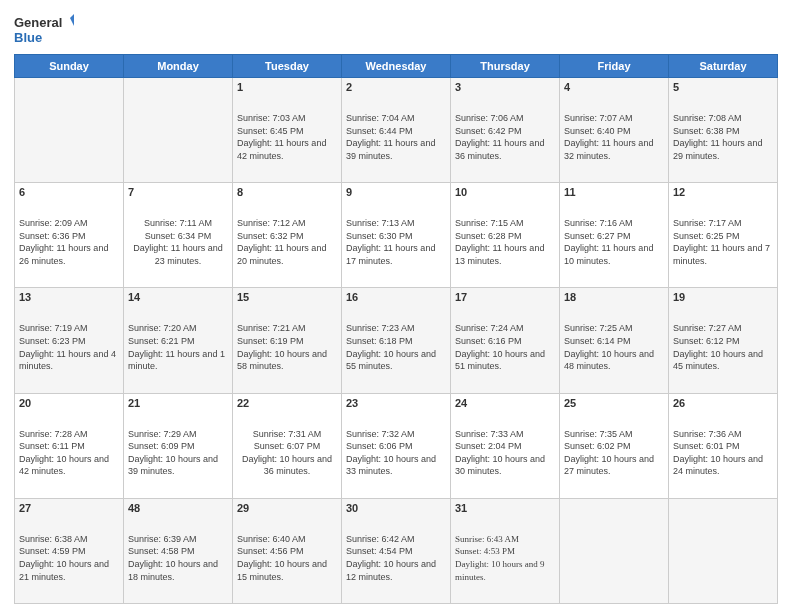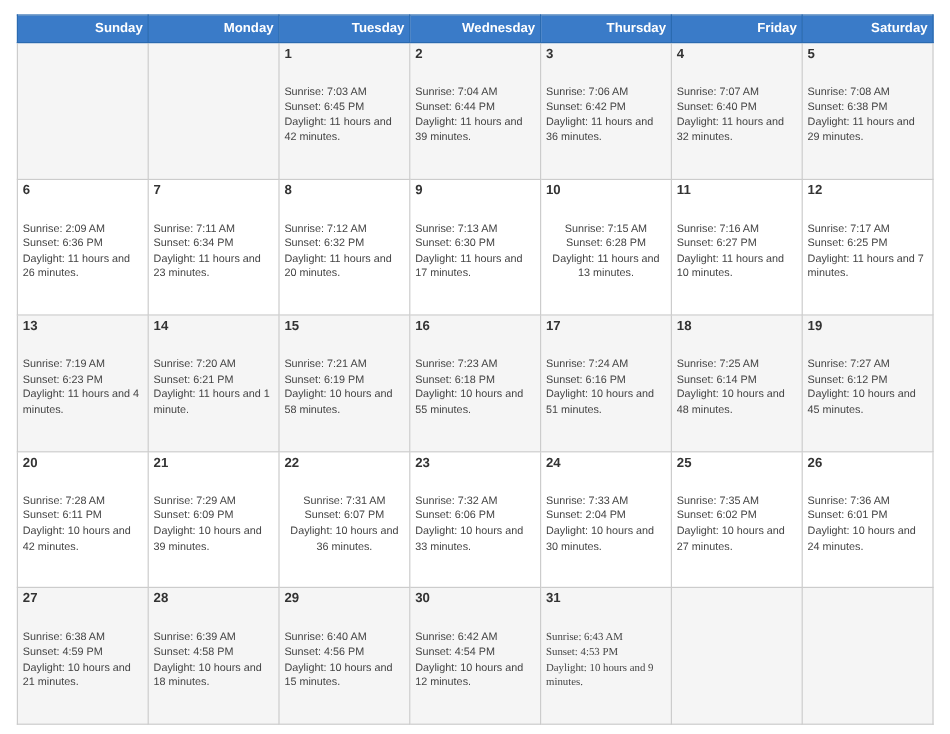--- a/index.html
+++ b/index.html
@@ -46,21 +46,21 @@
       border-collapse: collapse;
       width: 100%;
       table-layout: fixed;
     }
     .calendar th {
       background-color: #3a7bc8;
       color: #fff;
       font-size: 11px;
       font-weight: bold;
       padding: 5px 4px;
-      text-align: right;
+      text-align: center;
       border: 1px solid #2a6ab0;
     }
     .calendar td {
       vertical-align: top;
       border: 1px solid #ccc;
       padding: 3px 4px;
       font-size: 9.5px;
       color: #333;
       height: 88px;
     }
@@ -80,20 +80,33 @@
       font-size: 9px;
       line-height: 1.4;
       color: #444;
       margin-top: 19px;
     }
   </style>
 </head>
 <body>
 
 <div class="page">
+  <div class="header">
+    <div class="logo">
+    <svg width="60" height="36" viewBox="0 0 60 36">
+      <text x="0" y="15" font-size="13" font-weight="bold" fill="#333" font-family="Arial">General</text>
+      <text x="0" y="30" font-size="13" font-weight="bold" fill="#2a6db5" font-family="Arial">Blue</text>
+      <polygon points="56,6 60,2 60,14" fill="#3a7bc8"></polygon>
+    </svg>
+  </div>
+    <div class="title-area">
+      <div class="month-title"></div>
+      <div class="location-title"></div>
+    </div>
+  </div>
 
   <table class="calendar">
     <thead>
       <tr>
       <th>Sunday</th>
           <th>Monday</th>
           <th>Tuesday</th>
           <th>Wednesday</th>
           <th>Thursday</th>
           <th>Friday</th>
@@ -137,39 +150,39 @@
         </tr>
         <tr>
           <td>
             <span class="day-number">6</span>
             <div class="day-info" style="white-space: pre-line;">Sunrise: 2:09 AM
 Sunset: 6:36 PM
 Daylight: 11 hours and 26 minutes.</div>
           </td>
           <td>
             <span class="day-number">7</span>
-            <div class="day-info" style="white-space: pre-line;">Sunrise: 7:11 AM
+            <div class="day-info" style="white-space: pre-line; text-align: center;">Sunrise: 7:11 AM
 Sunset: 6:34 PM
 Daylight: 11 hours and 23 minutes.</div>
           </td>
           <td>
             <span class="day-number">8</span>
             <div class="day-info" style="white-space: pre-line;">Sunrise: 7:12 AM
 Sunset: 6:32 PM
 Daylight: 11 hours and 20 minutes.</div>
           </td>
           <td>
             <span class="day-number">9</span>
             <div class="day-info" style="white-space: pre-line;">Sunrise: 7:13 AM
 Sunset: 6:30 PM
 Daylight: 11 hours and 17 minutes.</div>
           </td>
           <td>
             <span class="day-number">10</span>
-            <div class="day-info" style="white-space: pre-line; text-align: center;">Sunrise: 7:15 AM
+            <div class="day-info" style="white-space: pre-line;">Sunrise: 7:15 AM
 Sunset: 6:28 PM
 Daylight: 11 hours and 13 minutes.</div>
           </td>
           <td>
             <span class="day-number">11</span>
             <div class="day-info" style="white-space: pre-line;">Sunrise: 7:16 AM
 Sunset: 6:27 PM
 Daylight: 11 hours and 10 minutes.</div>
           </td>
           <td>
@@ -268,21 +281,21 @@
           </td>
         </tr>
         <tr>
           <td>
             <span class="day-number">27</span>
             <div class="day-info" style="white-space: pre-line;">Sunrise: 6:38 AM
 Sunset: 4:59 PM
 Daylight: 10 hours and 21 minutes.</div>
           </td>
           <td>
-            <span class="day-number">28</span>
+            <span class="day-number">48</span>
             <div class="day-info" style="white-space: pre-line;">Sunrise: 6:39 AM
 Sunset: 4:58 PM
 Daylight: 10 hours and 18 minutes.</div>
           </td>
           <td>
             <span class="day-number">29</span>
             <div class="day-info" style="white-space: pre-line;">Sunrise: 6:40 AM
 Sunset: 4:56 PM
 Daylight: 10 hours and 15 minutes.</div>
           </td>

